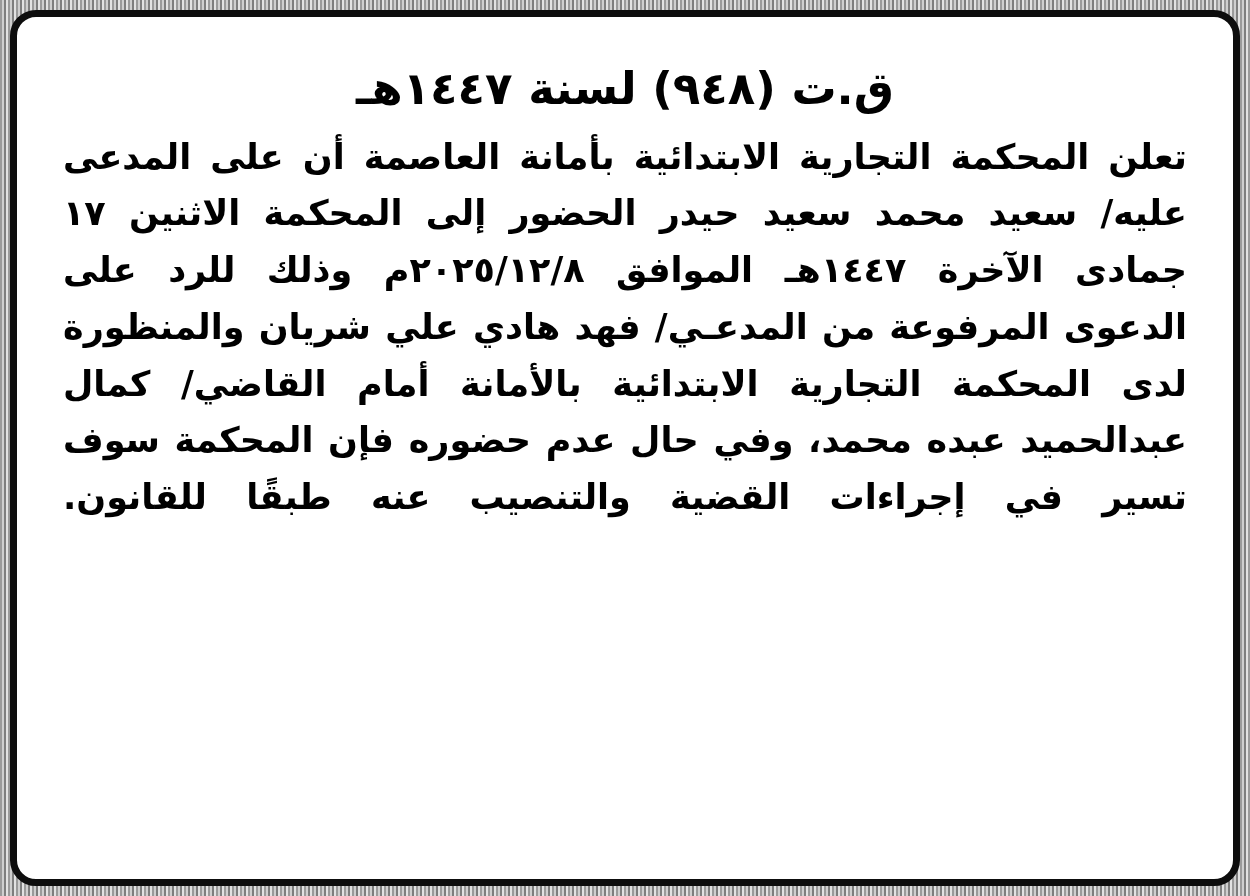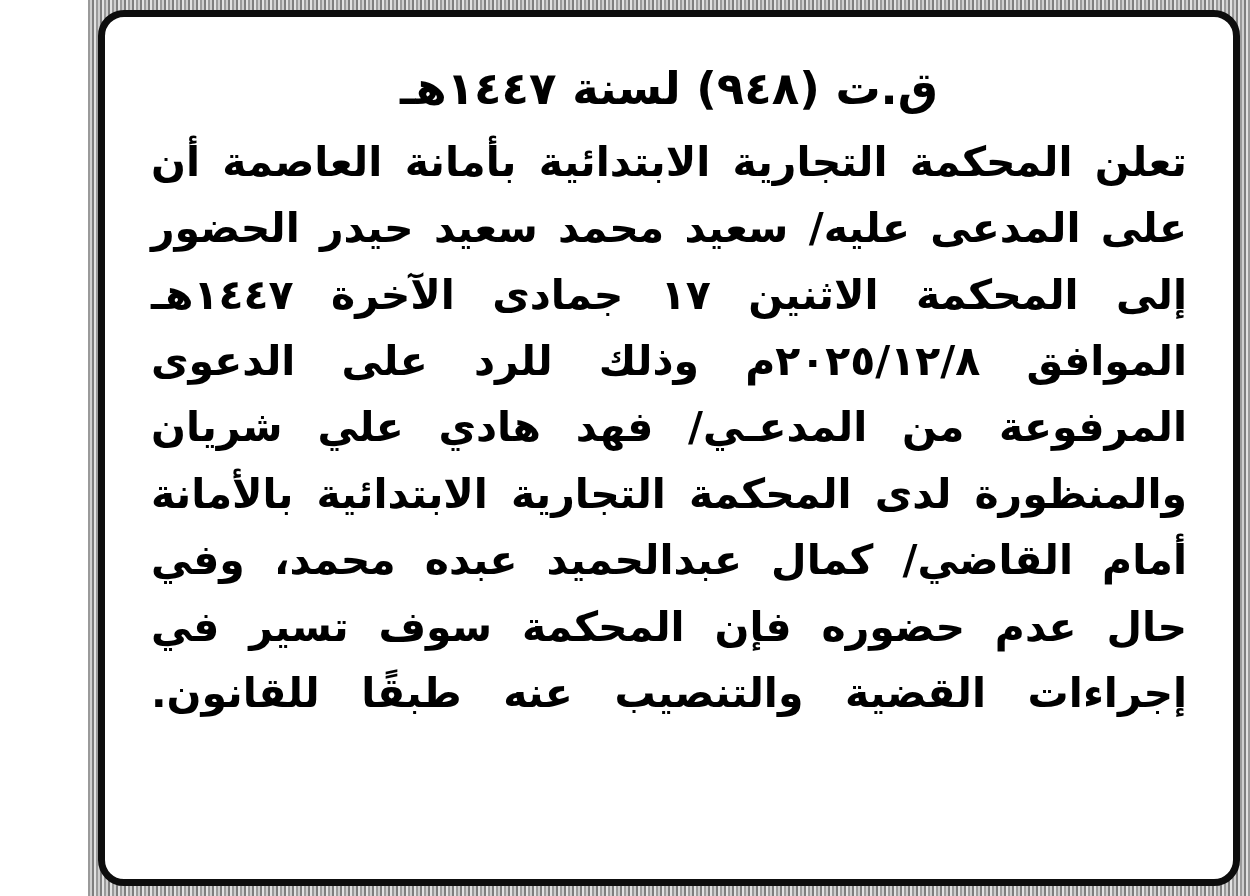--- a/index.html
+++ b/index.html
@@ -10,21 +10,21 @@
   body {
     width: 1250px;
     height: 896px;
     font-family: "DejaVu Sans", "Liberation Sans", sans-serif;
     overflow: hidden;
   }
 
   
   .page {
     position: relative;
-    width: 1162px;
+    width: 1250px;
     height: 896px;
     box-sizing: border-box;
     background:
       repeating-linear-gradient(90deg, #9a9a9a 0px, #9a9a9a 2px, #cfcfcf 2px, #cfcfcf 4px, #7e7e7e 4px, #7e7e7e 6px, #e2e2e2 6px, #e2e2e2 8px),
       #b4b4b4;
     padding: 10px;
   }
 
   .paper {
     position: relative;
@@ -46,21 +46,21 @@
     color: #000000;
     margin: 6px 0 14px 0;
     letter-spacing: 0px;
     direction: rtl;
   }
 
   .notice-body {
     direction: rtl;
     text-align: justify;
     text-align-last: justify;
-    font-size: 41px;
+    font-size: 35px;
     line-height: 1.62;
     color: #000000;
     font-weight: 600;
     word-spacing: 1px;
   }
 </style>
 </head>
 <body>
 
 <div class="page">

